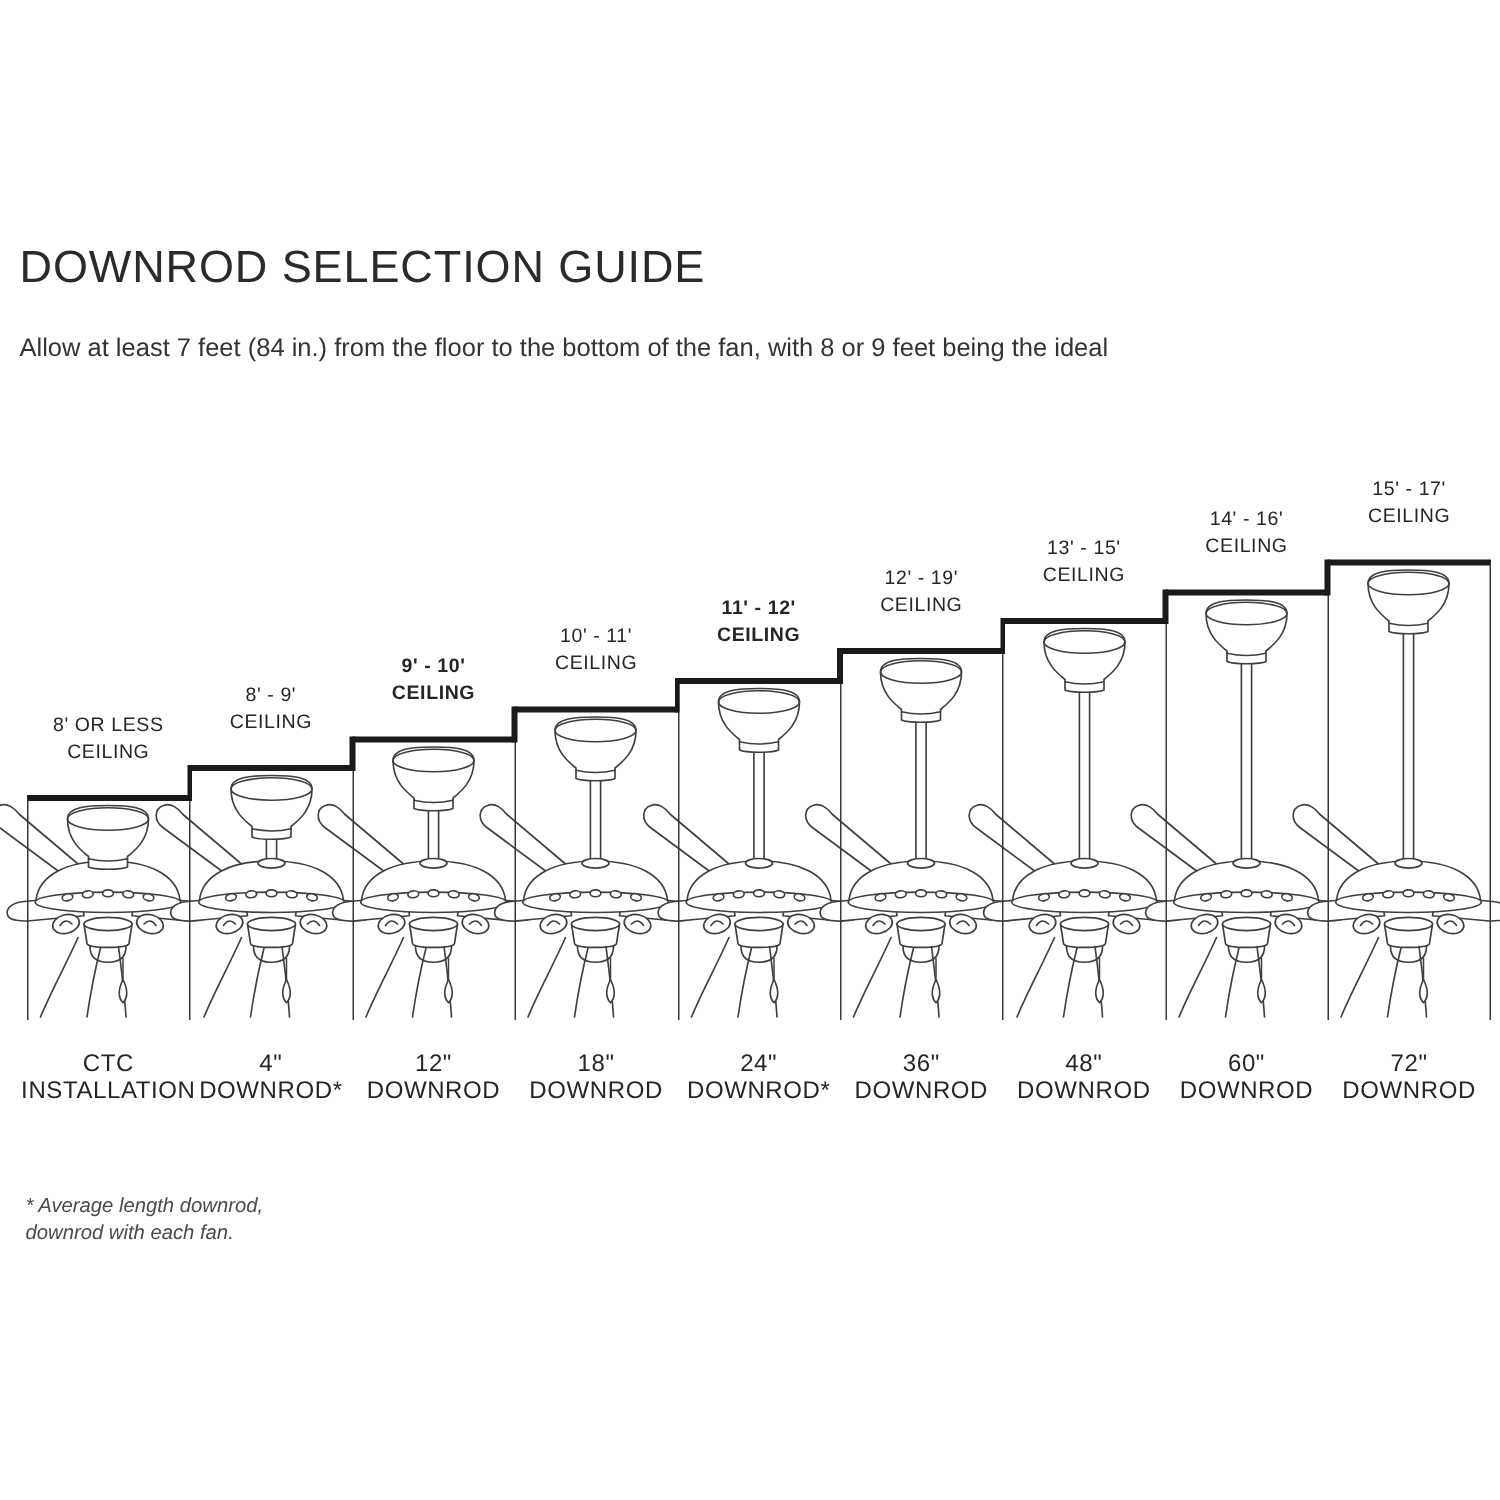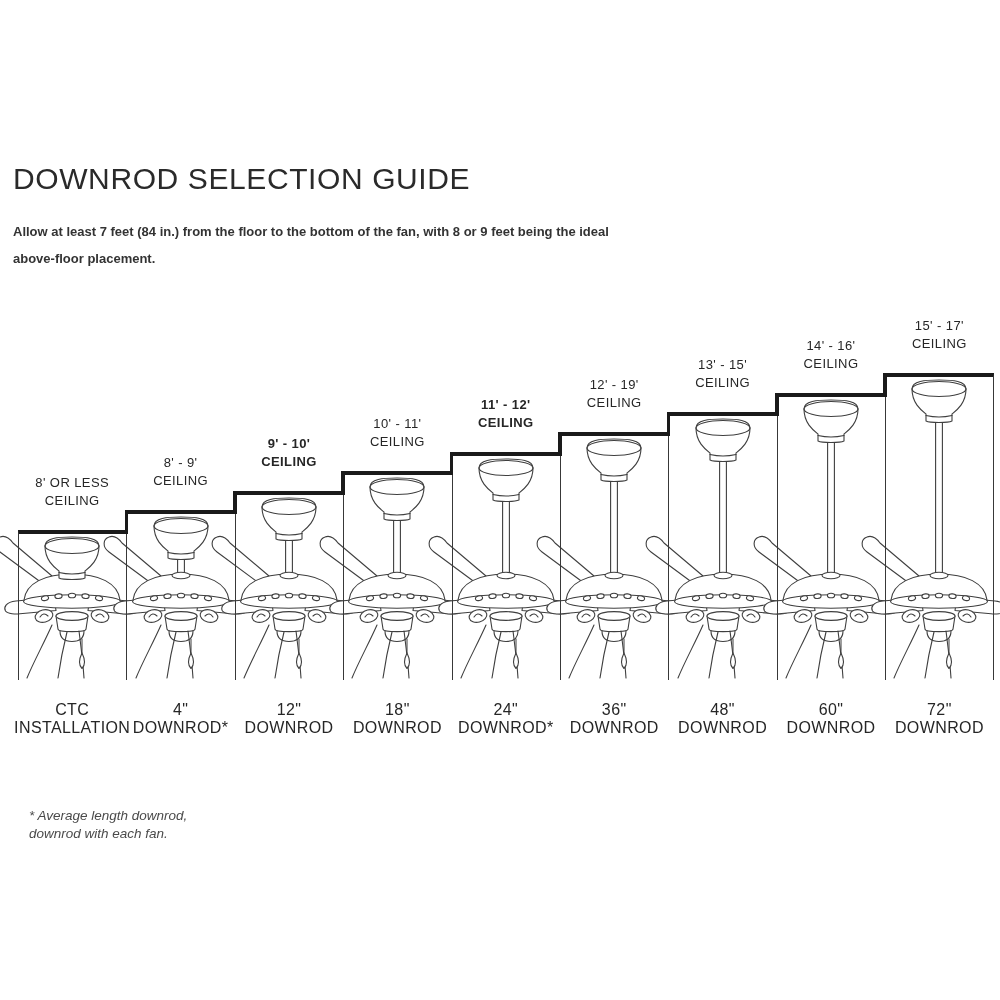--- a/index.html
+++ b/index.html
@@ -2,36 +2,36 @@
 <html style="--line: #3f3f3f; --border: #383838; --ceil: #1a1a1a; --txt: #262626; --bg: #ffffff;"><head>
 <meta charset="utf-8">
 <style>
   :root{
     --line:#3f3f3f; --border:#383838; --ceil:#1a1a1a; --txt:#262626; --bg:#ffffff;
   }
   html,body{margin:0;padding:0;}
   body{width:1000px;height:1000px;background:var(--bg);font-family:"Liberation Sans",sans-serif;color:var(--txt);}
   .page{position:relative;width:1000px;height:1000px;overflow:hidden;background:var(--bg);padding-left:16px;}
   .title{position:absolute;left:13px;top:162px;margin:0;font-size:30px;font-weight:400;letter-spacing:.6px;color:#2a2a2a;white-space:nowrap;}
-  .intro{position:absolute;left:13px;top:218px;margin:0;font-size:13px;line-height:27px;font-weight:700;color:#333;}
+  .intro{position:absolute;left:13px;top:218px;margin:0;font-size:17px;line-height:27px;font-weight:400;color:#333;}
   .diagram{position:absolute;left:0;top:0;width:1000px;height:1000px;}
   .fan{position:absolute;z-index:1;line-height:0;}
   .box{position:absolute;z-index:3;box-sizing:border-box;border-top:4px solid var(--ceil);border-left:1.5px solid var(--border);pointer-events:none;}
   .box.last{border-right:1.5px solid var(--border);}
   .riser{position:absolute;z-index:4;width:3.6px;background:var(--ceil);}
   .clabel{position:absolute;z-index:5;text-align:center;font-size:13px;line-height:18px;letter-spacing:.4px;color:var(--txt);}
   .rlabel{position:absolute;z-index:5;top:701px;text-align:center;font-size:16px;line-height:17.5px;letter-spacing:.4px;color:var(--txt);}
-  .footnote{position:absolute;left:17px;top:795px;margin:12px;font-style:italic;font-size:13.5px;line-height:18px;color:#4a4a4a;}
+  .footnote{position:absolute;left:17px;top:795px;margin:0;font-style:italic;font-size:13.5px;line-height:18px;color:#4a4a4a;}
 </style>
 </head>
 <body>
 
 <div class="page">
   <h1 class="title">DOWNROD SELECTION GUIDE</h1>
-  <p class="intro"><span>Allow at least 7 feet (84 in.) from the floor to the bottom of the fan, with 8 or 9 feet being the ideal</span><br><span>above-floor placement.</span></p>
+  <p class="intro"><span>Allow at least 7 feet (84 in.) from the floor to the bottom of the fan, with 8 or 9 feet being the ideal</span><br></p>
 
   <div class="diagram" id="diagram">
       <div class="fan" style="left: -13.8px; top: 530px;"><svg width="172" height="150" viewBox="0 0 172 150" xmlns="http://www.w3.org/2000/svg">
           <g transform="translate(86,82)" stroke="#3f3f3f" stroke-width="1.1" fill="#fff" stroke-linecap="round" stroke-linejoin="round">
             <rect x="-3.4" y="-34" width="6.8" height="7"></rect>
             <path d="M -26 -26 L -72 -60 C -79 -65 -78 -73 -72 -75 C -67 -77 -62 -73 -59 -69 L -20 -36 Z"></path>
             <path d="M -18 -14.5 L -56 -11 C -66.5 -10 -68.5 -4.5 -66.5 -1 C -64.5 2 -56 2.2 -52 1.8 L -16 -1.5 Z"></path>
             <path d="M 18 -14.5 L 56 -11 C 66.5 -10 68.5 -4.5 66.5 -1 C 64.5 2 56 2.2 52 1.8 L 16 -1.5 Z"></path>
             <path d="M -48 -12 C -46 -29 -27 -38 0 -38 C 27 -38 46 -29 48 -12 C 30 -7.5 -30 -7.5 -48 -12 Z"></path>
             <ellipse cx="0" cy="-10.5" rx="48.5" ry="6.8"></ellipse>

